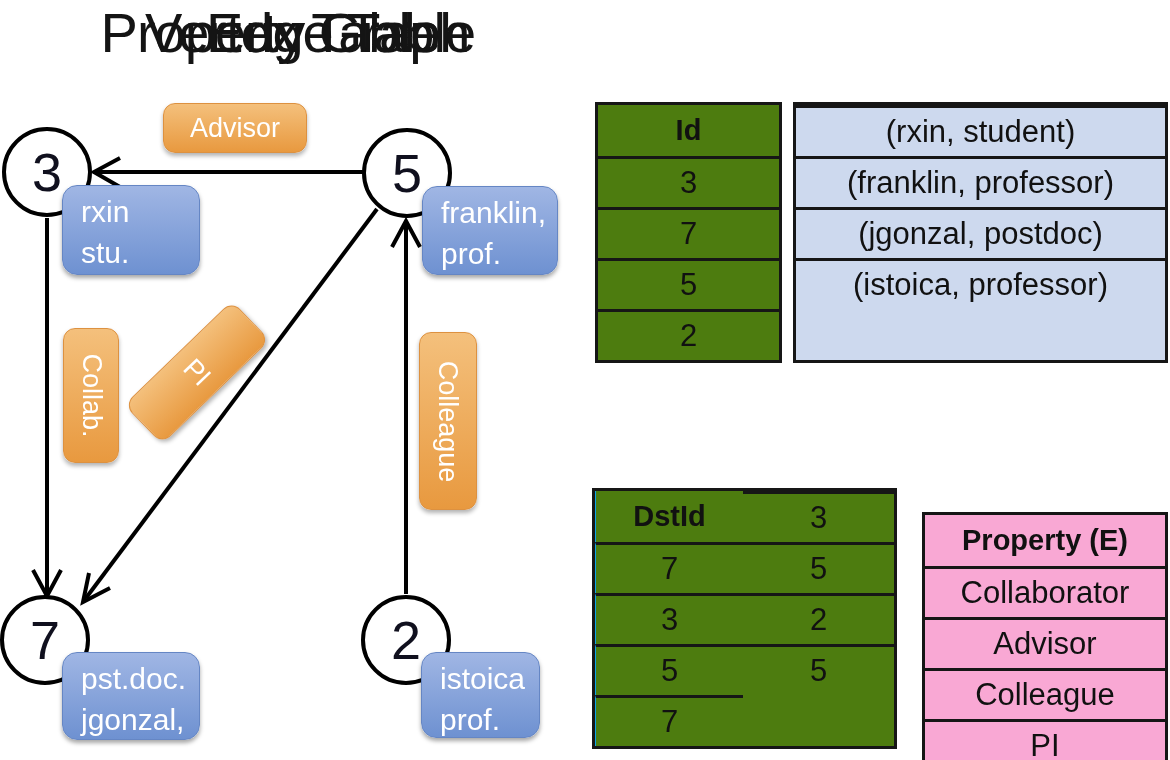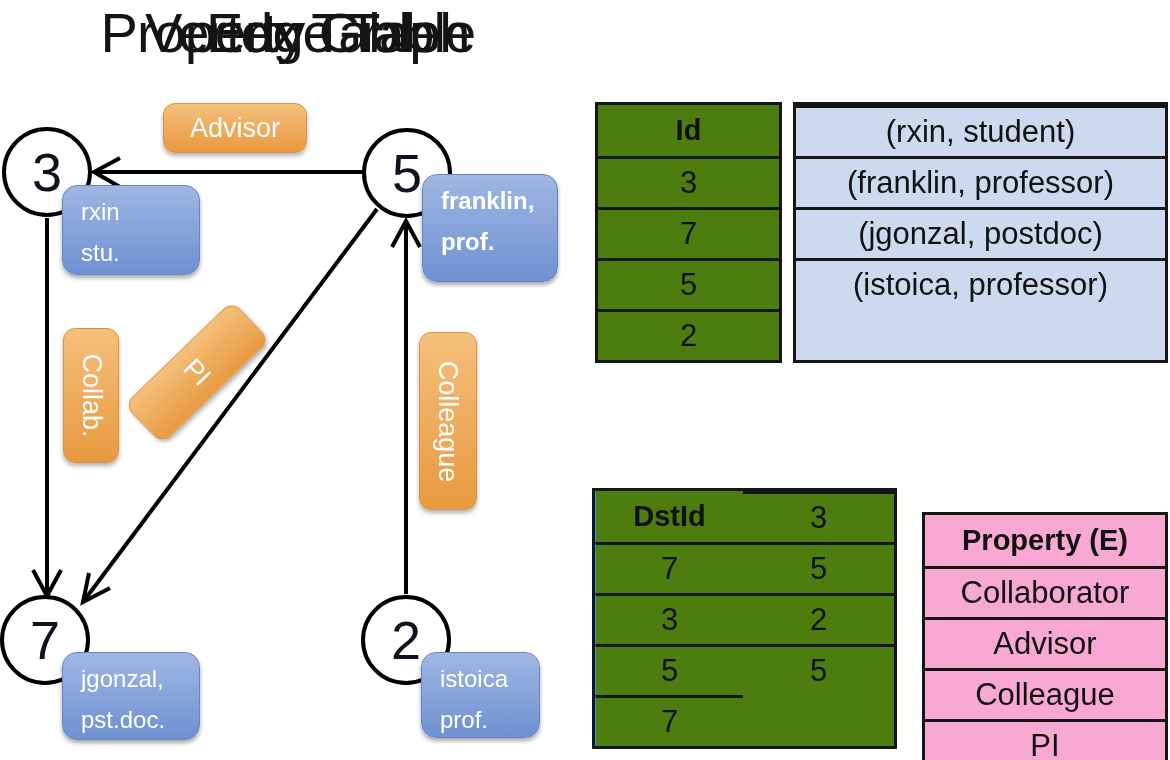--- a/index.html
+++ b/index.html
@@ -24,38 +24,38 @@
   .node{
     position:absolute;width:90px;height:90px;box-sizing:border-box;border:4px solid #000;
     border-radius:50%;background:#fff;display:flex;align-items:center;justify-content:center;
     font-size:54px;font-weight:300;z-index:2;color:#10101e;
   }
   
   .vbox{
     position:absolute;box-sizing:border-box;border-radius:15px;z-index:3;
     background:linear-gradient(#a0b6e4,#6e91d1);border:1px solid #6586c4;
     box-shadow:0 3px 4px rgba(0,0,0,.35);
-    color:#fff;font-size:24px;line-height:41px;padding:5px 0 16px 18px;
+    color:#fff;font-size:30px;line-height:41px;padding:5px 0 16px 18px;
   }
   
   .ebox{
     position:absolute;box-sizing:border-box;border-radius:12px;z-index:3;
     background:linear-gradient(#f4c07c,#e8993f);border:1px solid #dd9140;
     box-shadow:0 3px 4px rgba(0,0,0,.3);
     color:#fff;display:flex;align-items:center;justify-content:center;
     font-size:27px;white-space:nowrap;
   }
   .vtext{transform:rotate(90deg);}
   #lbl-advisor{left:163px;top:103px;width:144px;height:50px;}
   #lbl-collab{left:63px;top:328px;width:56px;height:135px;}
   #lbl-colleague{left:419px;top:332px;width:58px;height:178px;}
   #lbl-pi{left:122px;top:345px;width:150px;height:55px;transform:rotate(-44deg);}
 
   #vbox-rxin{left:62px;top:185px;width:138px;height:90px;}
-  #vbox-franklin{left:422px;top:174px;width:136px;height:108px;font-weight:bold;}
+  #vbox-franklin{left:422px;top:186px;width:136px;height:89px;}
   #vbox-jgonzal{left:62px;top:652px;width:138px;height:88px;}
   #vbox-istoica{left:421px;top:652px;width:119px;height:86px;}
 
   #node-3{left:2px;top:127px;}
   #node-5{left:362px;top:128px;}
   #node-7{left:0px;top:595px;}
   #node-2{left:361px;top:595px;}
 
   
   .tbl{
@@ -116,22 +116,22 @@
 
   <div class="vbox" id="vbox-rxin">
     <div>rxin</div>
     <div>stu.</div>
   </div>
   <div class="vbox" id="vbox-franklin">
     <div>franklin,</div>
     <div>prof.</div>
   </div>
   <div class="vbox" id="vbox-jgonzal">
+    <div>pst.doc.</div>
     <div>jgonzal,</div>
-    <div>pst.doc.</div>
   </div>
   <div class="vbox" id="vbox-istoica">
     <div>istoica</div>
     <div>prof.</div>
   </div>
 
   <div class="ebox" id="lbl-advisor">
     <span>Advisor</span>
   </div>
   <div class="ebox" id="lbl-collab">

